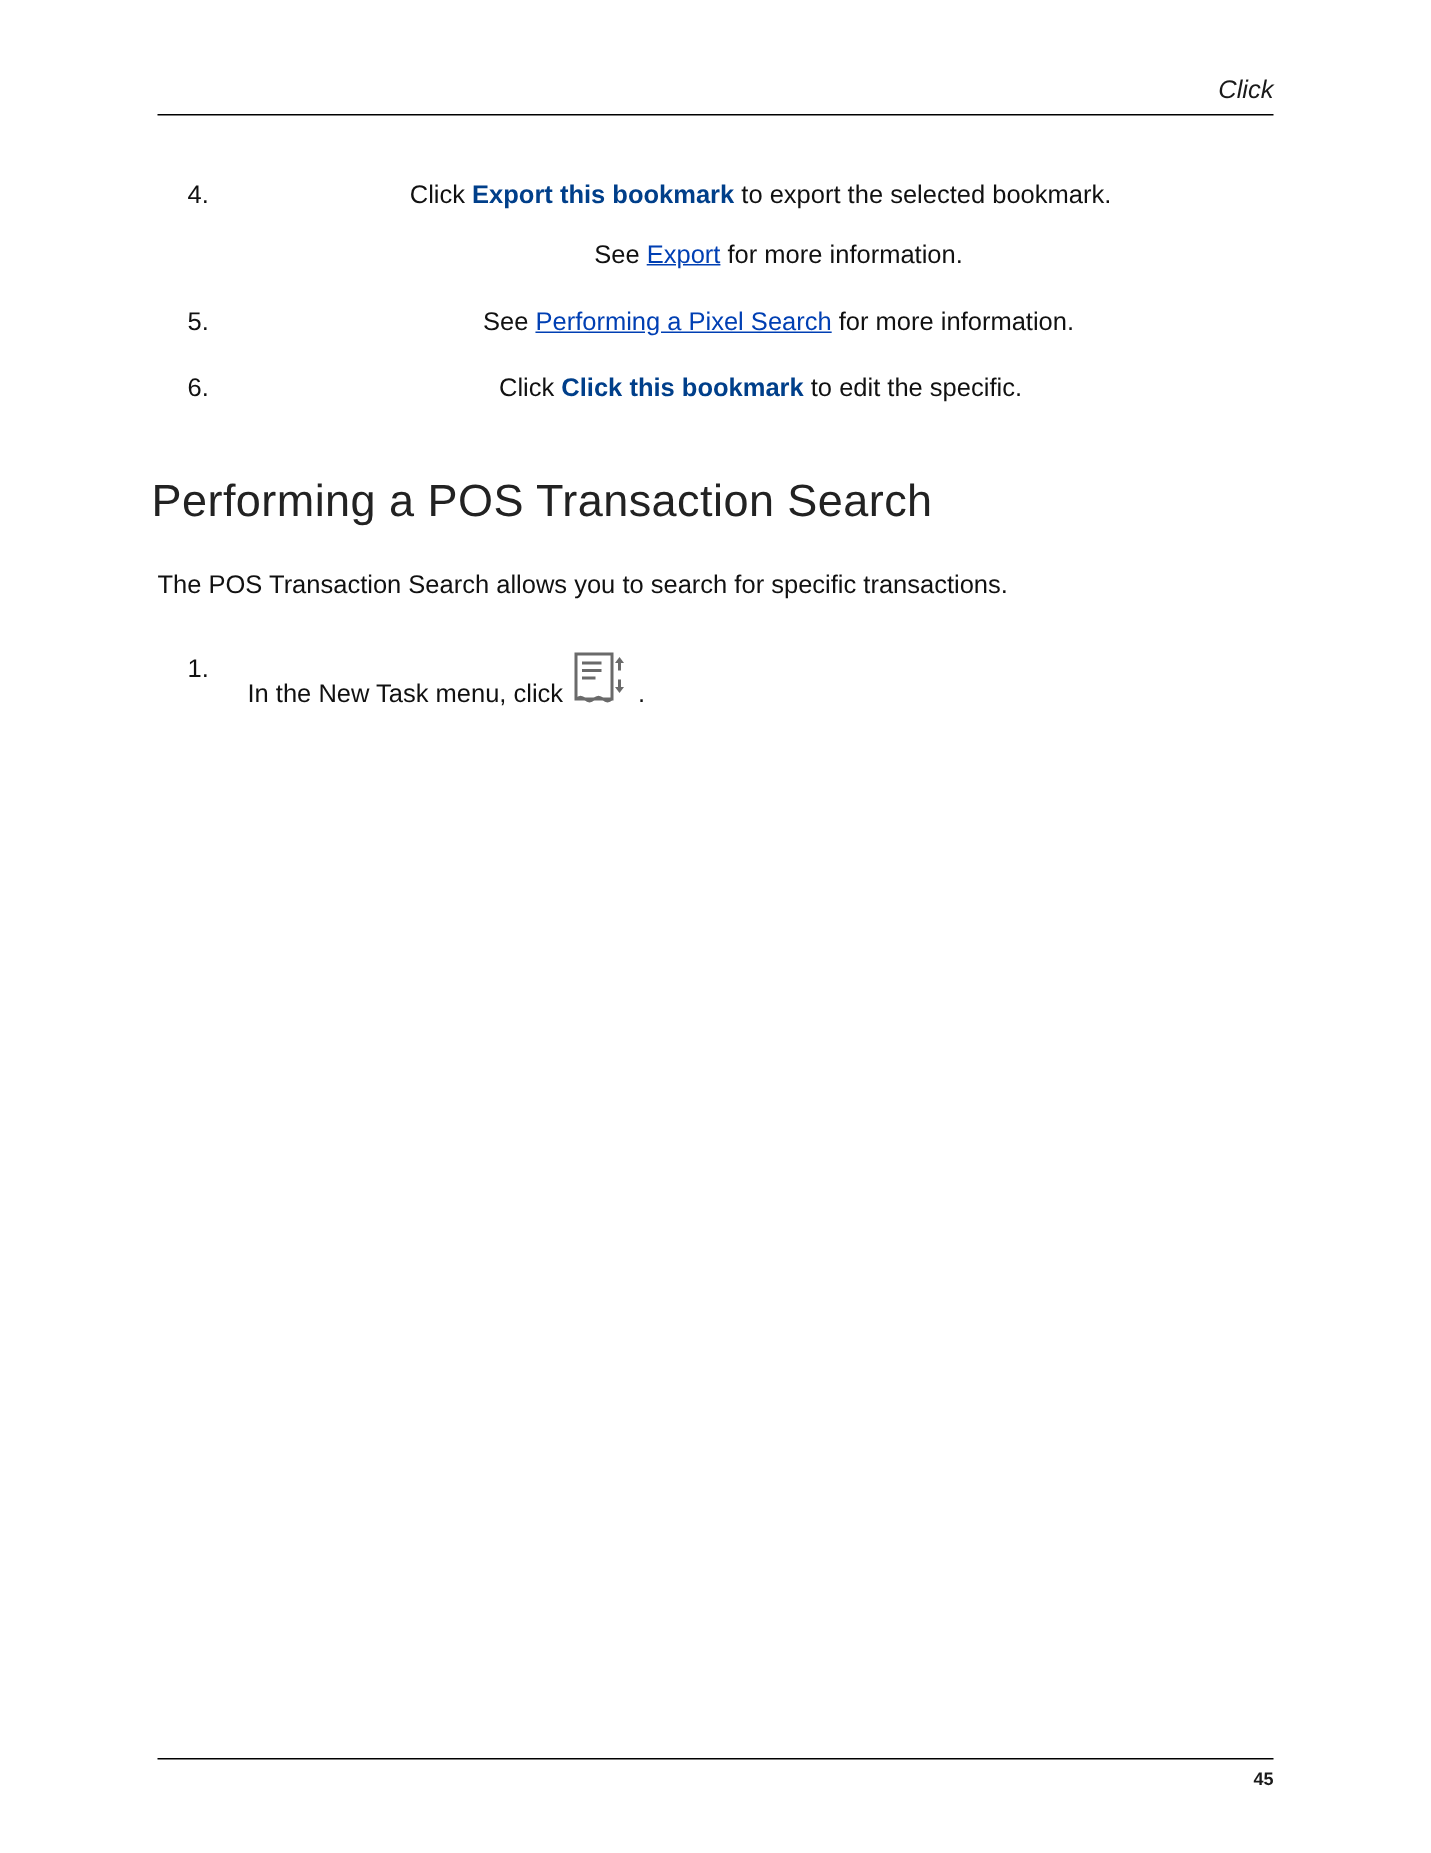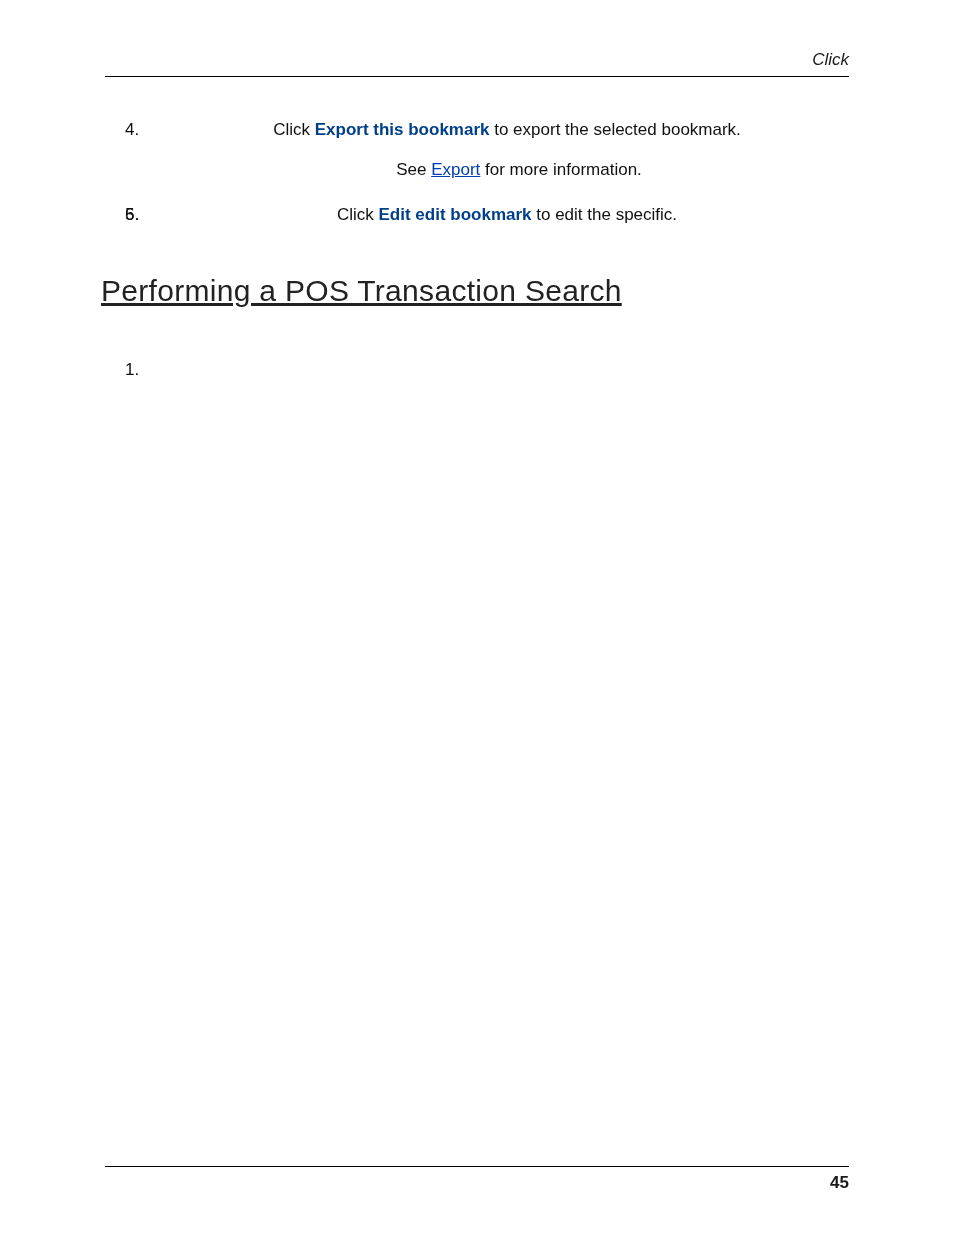--- a/index.html
+++ b/index.html
@@ -46,38 +46,37 @@
   }
   .li-body p { margin: 0; text-align: center; }
   .li-body .follow { margin-top: 14px; margin-left: 24px; }
   .step1 .first-line { display: flex; align-items: flex-end; flex-wrap: wrap; gap: 0 4px; }
   .bold-blue { color: #003f8a; font-weight: 700; }
   .link-blue { color: #003fb3; text-decoration: underline; }
   h2.section-title {
     font-size: 30px;
     font-weight: 400;
     color: #222;
-    margin: 40px 0 42px -4px;
+    margin: 40px 0 18px -4px;
     letter-spacing: 0.3px;
-    text-decoration: underline;
   }
   .intro { margin-bottom: 30px; }
   .pos-icon {
     display: inline-block;
     vertical-align: bottom;
     margin: 0 2px -3px 2px;
   }
   .footer {
     position: absolute;
     left: 105px;
     right: 105px;
     bottom: 42px;
     border-top: 1.5px solid #000;
     text-align: right;
-    font-size: 17px;
+    font-size: 12px;
     font-weight: 700;
     padding-top: 6px;
   }
 </style>
 </head>
 <body>
 
 <div class="page">
 
   <div class="header">
@@ -94,39 +93,60 @@
             <span>Click </span><span class="bold-blue">Export this bookmark</span><span> to export the selected bookmark.</span>
           </p>
           <p class="follow">
             <span>See </span><a href="#" class="link-blue">Export</a><span> for more information.</span>
           </p>
         </div>
       </li>
       <li>
         <span class="num">5.</span>
         <div class="li-body">
+          <p class="follow">
+            <span>See </span><a href="#" class="link-blue">Performing a Pixel Search</a><span> for more information.</span>
+          </p>
         </div>
       </li>
       <li>
         <span class="num">6.</span>
         <div class="li-body">
           <p>
-            <span>Click </span><span class="bold-blue">Edit edit bookmark</span><span> to edit the specific.</span>
+            <span>Click </span><span class="bold-blue">Click this bookmark</span><span> to edit the specific.</span>
           </p>
         </div>
       </li>
     </ol>
 
     <h2 class="section-title">Performing a POS Transaction Search</h2>
 
+    <p class="intro">The POS Transaction Search allows you to search for specific transactions.</p>
 
     <ol class="steps">
       <li class="step1">
         <span class="num">1.</span>
         <div class="li-body">
+          <div class="first-line">
+            <span>In the New Task menu, click </span>
+            <span class="pos-icon">
+              <svg width="38" height="38" viewBox="0 0 38 38">
+                <rect x="3" y="3" width="24" height="30" fill="none" stroke="#6a6a6a" stroke-width="2"></rect>
+                <line x1="7" y1="9" x2="20" y2="9" stroke="#6a6a6a" stroke-width="2"></line>
+                <line x1="7" y1="14" x2="20" y2="14" stroke="#6a6a6a" stroke-width="2"></line>
+                <line x1="7" y1="19" x2="16" y2="19" stroke="#6a6a6a" stroke-width="2"></line>
+                <path d="M3 33 Q6 30 9 33 T15 33 T21 33 T27 33" fill="none" stroke="#6a6a6a" stroke-width="1.5"></path>
+                <polygon points="29,9 35,9 32,5" fill="#6a6a6a"></polygon>
+                <line x1="32" y1="9" x2="32" y2="14" stroke="#6a6a6a" stroke-width="2"></line>
+                <line x1="32" y1="20" x2="32" y2="25" stroke="#6a6a6a" stroke-width="2"></line>
+                <polygon points="29,25 35,25 32,29" fill="#6a6a6a"></polygon>
+              </svg>
+            </span>
+            <span> .</span>
+          </div>
         </div>
       </li>
     </ol>
 
   </div>
 
   <div class="footer">
     <span>45</span>
   </div>
 

